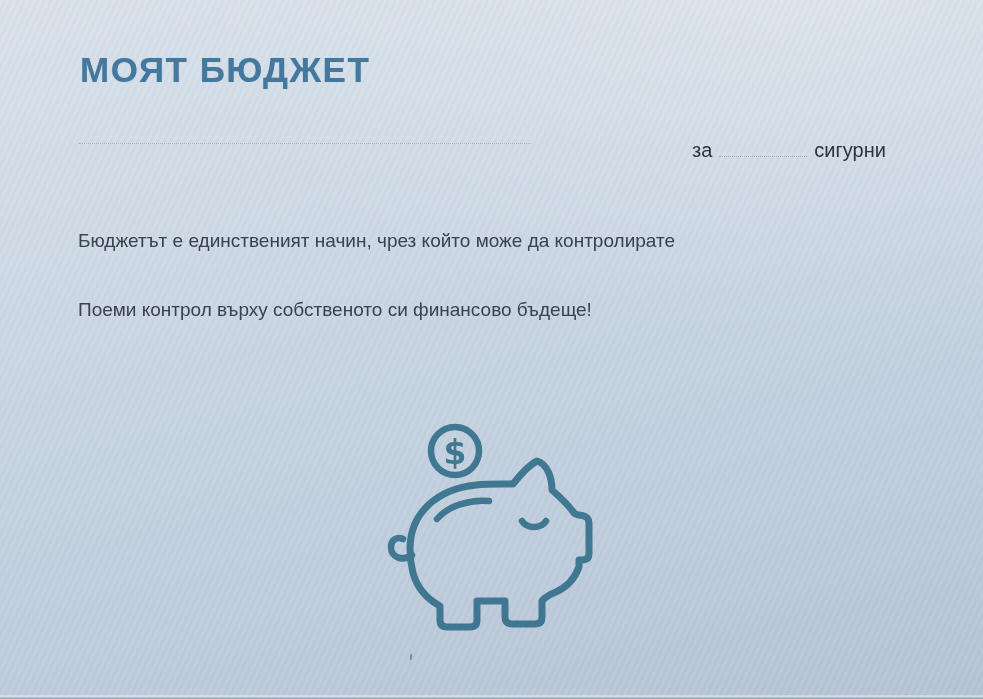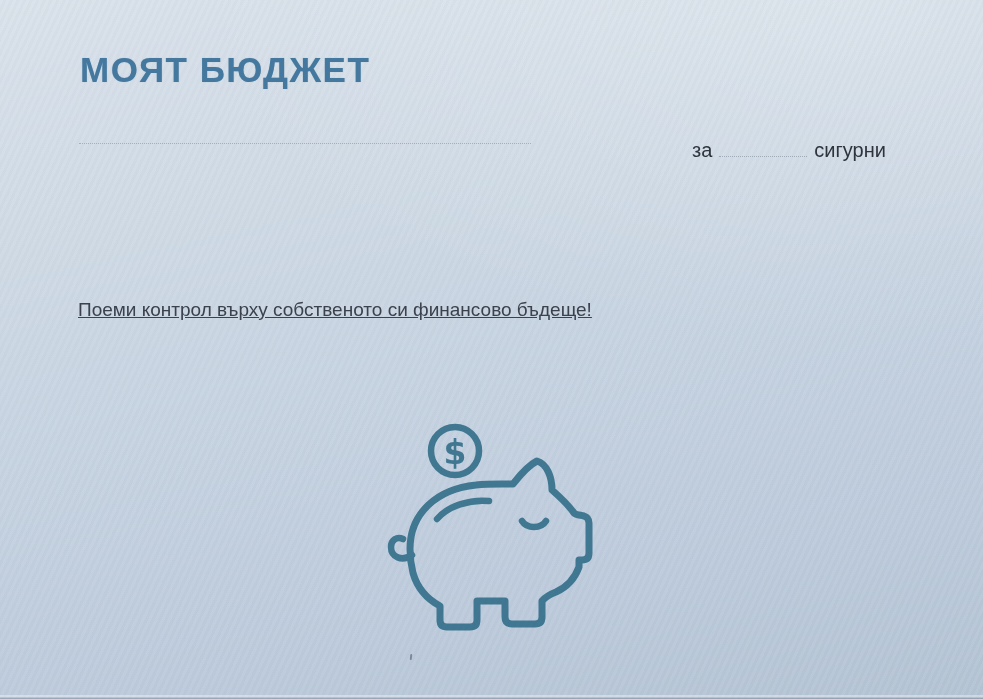--- a/index.html
+++ b/index.html
@@ -67,21 +67,20 @@
     line-height: 29px;
     color: #3b414d;
   }
   .intro .line { display: block; }
   .tagline {
     position: absolute;
     left: 78px;
     top: 299px;
     font-size: 19px;
     color: #3b414d;
-    text-decoration: underline;
   }
   .piggy-wrap {
     position: absolute;
     left: 380px;
     top: 410px;
     width: 240px;
     height: 240px;
   }
   .piggy-wrap svg { display: block; }
   .speck {
@@ -112,20 +111,21 @@
 
   <div class="name-line"></div>
 
   <div class="year-line">
     <span>за</span>
     <span class="year-blank"></span>
     <span>сигурни</span>
   </div>
 
   <div class="intro">
+    <span class="line">Бюджетът е единственият начин, чрез който може да контролирате</span>
   </div>
 
   <div class="tagline">Поеми контрол върху собственото си финансово бъдеще!</div>
 
   <div class="piggy-wrap">
     <svg width="240" height="240" viewBox="0 0 240 240" fill="none" stroke="#36708b" stroke-width="7" stroke-linecap="round" stroke-linejoin="round" opacity="0.92">
 
       <circle cx="75" cy="41" r="24" stroke-width="6.5"></circle>
       <text x="75" y="42.5" text-anchor="middle" dominant-baseline="central" font-family="DejaVu Sans, sans-serif" font-size="33" font-weight="bold" fill="#36708b" stroke="none">$</text>
 

